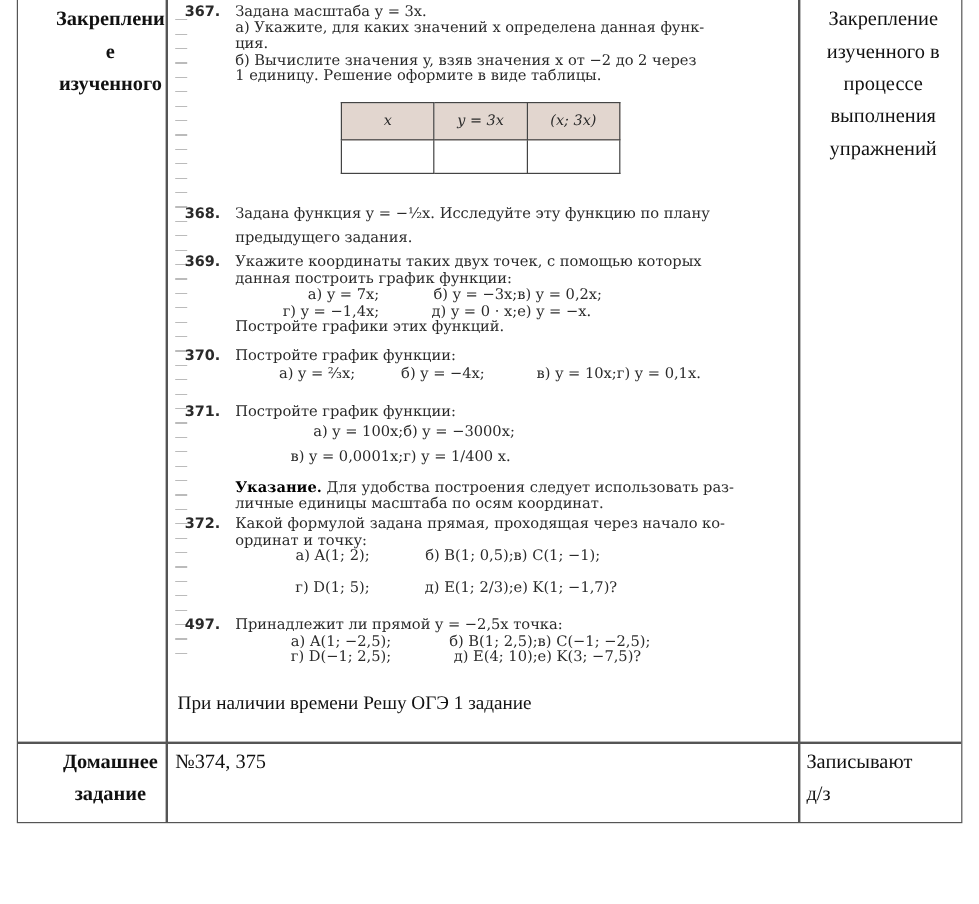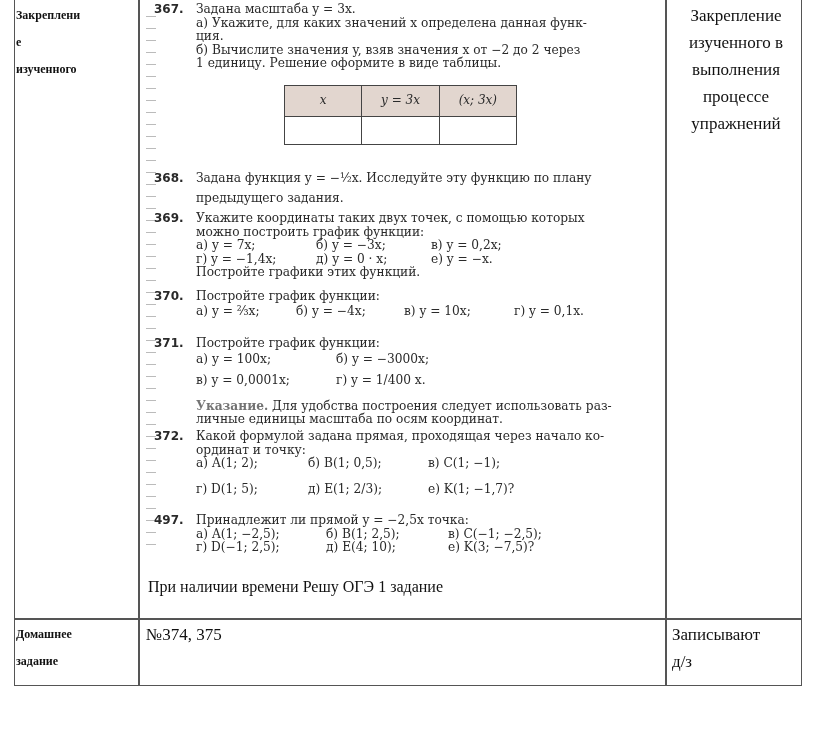--- a/index.html
+++ b/index.html
@@ -2,32 +2,32 @@
 <html><head>
 <meta charset="utf-8">
 <style>
   html, body { margin: 0; padding: 0; background: #ffffff; }
   body { width: 816px; height: 753px; position: relative; overflow: hidden;
          font-family: "Liberation Serif", "DejaVu Serif", serif; color: #111; }
   .tbl { position: absolute; left: 14px; top: -2px; width: 788px; height: 688px;
          border: 1.5px solid #555; box-sizing: border-box; }
   .vline { position: absolute; top: 0; bottom: 0; width: 1.5px; background: #555; }
   .hline { position: absolute; left: 0; right: 0; height: 1.5px; background: #555; }
-  .cell-label { position: absolute; text-align: left; font-weight: bold; font-size: 12px; line-height: 27px; }
+  .cell-label { position: absolute; text-align: center; font-weight: bold; font-size: 17px; line-height: 27px; padding-left: 16px; }
   .cell-note { position: absolute; font-size: 17px; line-height: 27px; }
   .book { position: absolute; left: 142px; top: 0; width: 520px; height: 565px;
           font-family: "DejaVu Serif", serif; font-size: 12.2px; line-height: 13.5px; color: #2a2a2a; }
   .margin-ticks { position: absolute; left: 4px; top: 8px; width: 10px; height: 545px;
                   background: repeating-linear-gradient(to bottom, transparent 0 8px, #bbb 8px 9px, transparent 9px 12px); }
   .ex { position: absolute; left: 12px; right: 8px; }
   .num { position: absolute; left: 0; font-weight: bold; font-family: "DejaVu Sans", sans-serif; font-size: 12px; }
   .body { margin-left: 42px; }
-  .row { display: flex; }
+  .row { display: flex; text-align: right; }
   .row span { display: inline-block; }
-  .hint { color: #737373; font-weight: bold; }
+  .hint { color: #000000; font-weight: bold; }
   .inner-table { position: absolute; left: 142px; top: 85px; width: 233px; height: 60px; border-collapse: collapse; font-size: 12px; }
   .inner-table td { border: 1.2px solid #444; text-align: center; width: 33%; }
   .inner-table tr.head td { background: #e2d6cf; height: 28px; font-style: italic; }
   .extra { position: absolute; left: 148px; top: 578px; font-size: 16px; font-family: Liberation Serif, serif; }
 </style>
 </head>
 <body>
 
 <div class="tbl">
   <div class="vline" style="left:123px"></div>
@@ -75,21 +75,21 @@
     <div class="body">
       <div style="margin-bottom:6px">Задана функция y = −½x. Исследуйте эту функцию по плану</div>
       <div>предыдущего задания.</div>
     </div>
   </div>
 
   <div class="ex" style="top:212px">
     <span class="num">369.</span>
     <div class="body">
       <div>Укажите координаты таких двух точек, с помощью которых</div>
-      <div>можно построить график функции:</div>
+      <div>данная построить график функции:</div>
       <div class="row">
         <span style="width:120px">а) y = 7x;</span>
         <span style="width:115px">б) y = −3x;</span>
         <span>в) y = 0,2x;</span>
       </div>
       <div class="row">
         <span style="width:120px">г) y = −1,4x;</span>
         <span style="width:115px">д) y = 0 · x;</span>
         <span>е) y = −x.</span>
       </div>
@@ -164,22 +164,22 @@
       </div>
     </div>
   </div>
 </div>
 
 <div class="extra">При наличии времени Решу ОГЭ 1 задание</div>
 
 <div class="cell-note" style="left:672px; top:2px; width:128px;text-align:center;">
   <div>Закрепление</div>
   <div>изученного в</div>
+  <div>процессе</div>
   <div>выполнения</div>
-  <div>процессе</div>
   <div>упражнений</div>
 </div>
 
 <div class="cell-label" style="left:16px; top:621px; width:120px;">
   <div>Домашнее</div>
   <div>задание</div>
 </div>
 <div class="cell-note" style="left:146px; top:621px;">№374, 375</div>
 <div class="cell-note" style="left:672px; top:621px; width:128px;">
   <div>Записывают</div>

